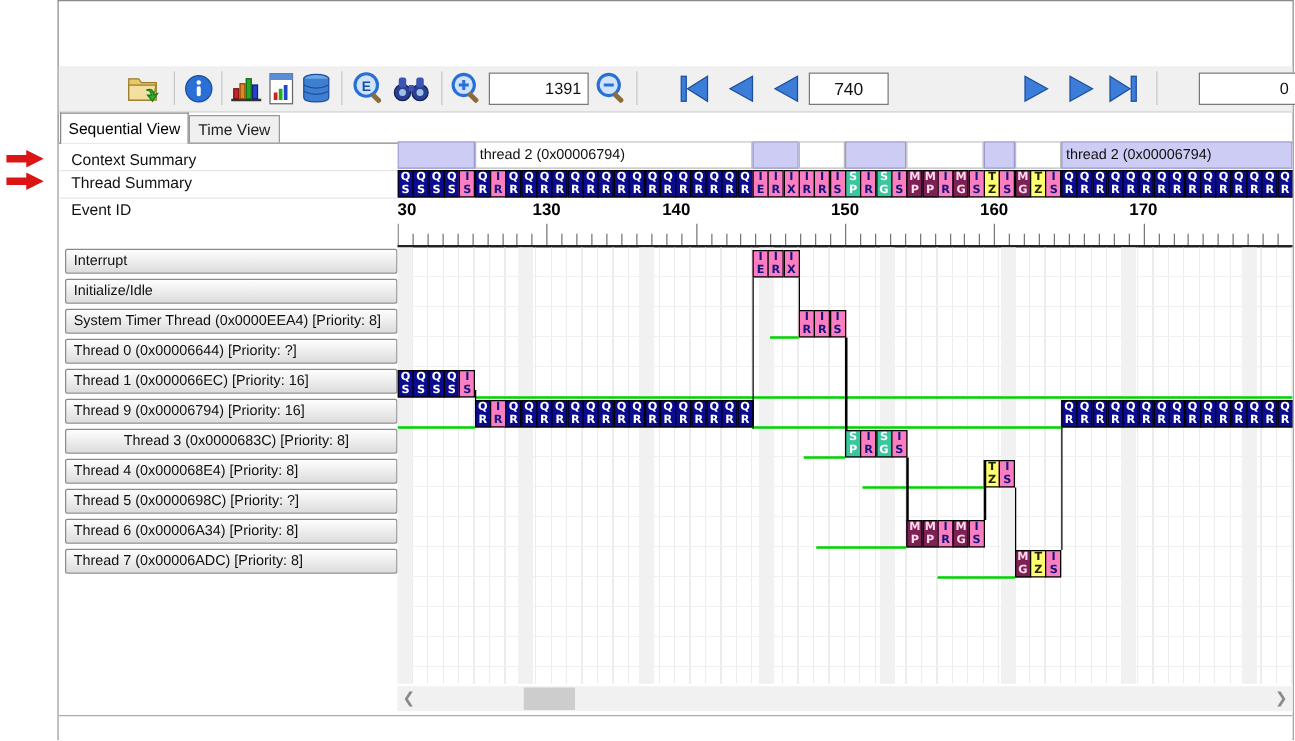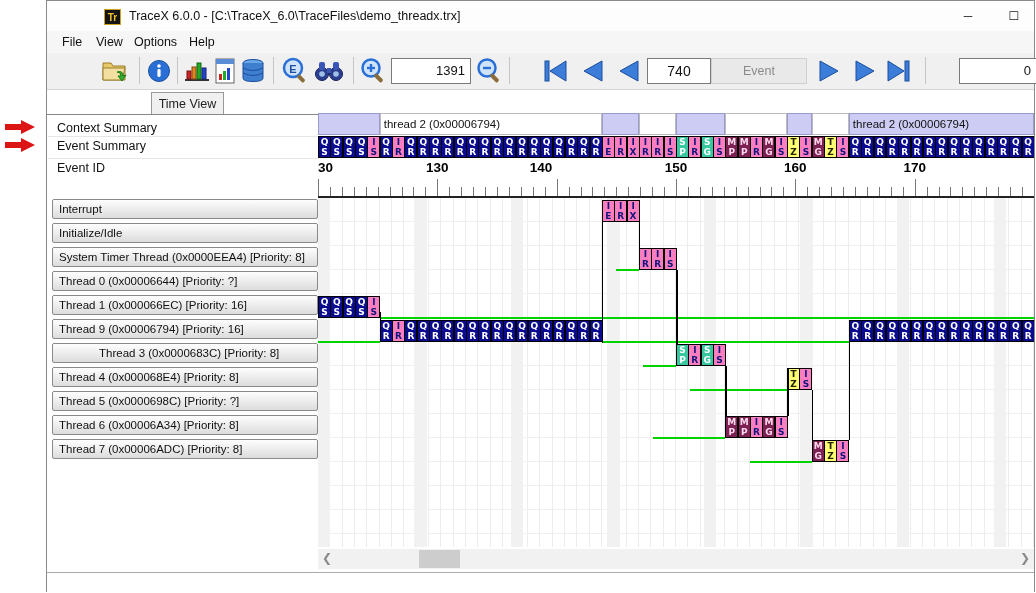--- a/index.html
+++ b/index.html
@@ -66,34 +66,21 @@
 
   <svg class="redarrow" style="top:120px" viewBox="0 0 30 14">
     <polygon points="0,4 16,4 16,0 30,7 16,14 16,10 0,10" fill="#dd1414"></polygon>
   </svg>
   <svg class="redarrow" style="top:138px" viewBox="0 0 30 14">
     <polygon points="0,4 16,4 16,0 30,7 16,14 16,10 0,10" fill="#dd1414"></polygon>
   </svg>
 
   <div id="window"></div>
 
-  <div id="titlebar">
-    <div id="app-icon">Tr</div>
-    <div id="title-text">TraceX 6.0.0 - [C:\TraceX_6.0\TraceFiles\demo_threadx.trx]</div>
-    <div class="winbtn" style="left:898px">─</div>
-    <div class="winbtn" style="left:944px">☐</div>
-
-  </div>
-
-  <div id="menubar">
-      <div class="menu-item" style="left: 11px;">File</div>
-      <div class="menu-item" style="left: 45px;">View</div>
-      <div class="menu-item" style="left: 83px;">Options</div>
-      <div class="menu-item" style="left: 138px;">Help</div>
-    </div>
+
 
   <div id="toolbar">
     <div class="tbtn" style="left:52px">
       <svg width="28" height="26" viewBox="0 0 28 26">
         <path d="M2 5 h8 l2 3 h12 v14 h-22 z" fill="#e8c96a" stroke="#9a7d2a"></path>
         <path d="M2 10 h22 l-3 12 h-19 z" fill="#f3e0a0" stroke="#9a7d2a"></path>
         <path d="M16 14 q6 -2 6 4 l3 -1 -4 6 -4 -5 3 0 q0 -4 -4 -4 z" fill="#2fae2f" stroke="#1b7a1b"></path>
       </svg>
     </div>
     <div class="tsep" style="left:92px"></div>
@@ -177,21 +164,20 @@
       <svg width="24" height="24" viewBox="0 0 24 24">
         <polygon points="21,2 3,12 21,22" fill="#3b7dd8" stroke="#1b4e9d"></polygon>
       </svg>
     </div>
     <div class="tbtn" style="left:566px">
       <svg width="24" height="24" viewBox="0 0 24 24">
         <polygon points="21,2 3,12 21,22" fill="#3b7dd8" stroke="#1b4e9d"></polygon>
       </svg>
     </div>
     <div class="tinput" style="left:600px;width:64px;text-align:center;line-height:24px;font-size:14px">740</div>
-    <div class="tlabelbox" style="left:664px;width:96px">Event</div>
     <div class="tbtn" style="left:766px">
       <svg width="24" height="24" viewBox="0 0 24 24">
         <polygon points="3,2 21,12 3,22" fill="#3b7dd8" stroke="#1b4e9d"></polygon>
       </svg>
     </div>
     <div class="tbtn" style="left:802px">
       <svg width="24" height="24" viewBox="0 0 24 24">
         <polygon points="3,2 21,12 3,22" fill="#3b7dd8" stroke="#1b4e9d"></polygon>
       </svg>
     </div>
@@ -199,25 +185,26 @@
       <svg width="26" height="24" viewBox="0 0 26 24">
         <polygon points="2,2 18,12 2,22" fill="#3b7dd8" stroke="#1b4e9d"></polygon>
         <rect x="19" y="2" width="4" height="20" fill="#3b7dd8" stroke="#1b4e9d"></rect>
       </svg>
     </div>
     <div class="tsep" style="left:878px"></div>
     <div class="tinput" style="left:912px;width:78px;text-align:right;line-height:24px">0</div>
 
   </div>
 
+  <div class="tab" id="tab-active">Sequential View</div>
   <div class="tab" id="tab-inactive">Time View</div>
   <div id="content-frame"></div>
 
   <div class="leftlabel" style="top:121px">Context Summary</div>
-  <div class="leftlabel" style="top:139px">Event Summary</div>
+  <div class="leftlabel" style="top:139px">Thread Summary</div>
   <div class="leftlabel" style="top:161px">Event ID</div>
   <div class="leftdiv" style="top:136px"></div>
   <div class="leftdiv" style="top:158px"></div>
   <div id="rowbtns">
       <div class="rowbtn" style="top: 199px;">Interrupt</div>
       <div class="rowbtn" style="top: 223px;">Initialize/Idle</div>
       <div class="rowbtn" style="top: 247px;">System Timer Thread (0x0000EEA4) [Priority: 8]</div>
       <div class="rowbtn" style="top: 271px;">Thread 0 (0x00006644) [Priority: ?]</div>
       <div class="rowbtn" style="top: 295px;">Thread 1 (0x000066EC) [Priority: 16]</div>
       <div class="rowbtn" style="top: 319px;">Thread 9 (0x00006794) [Priority: 16]</div>

